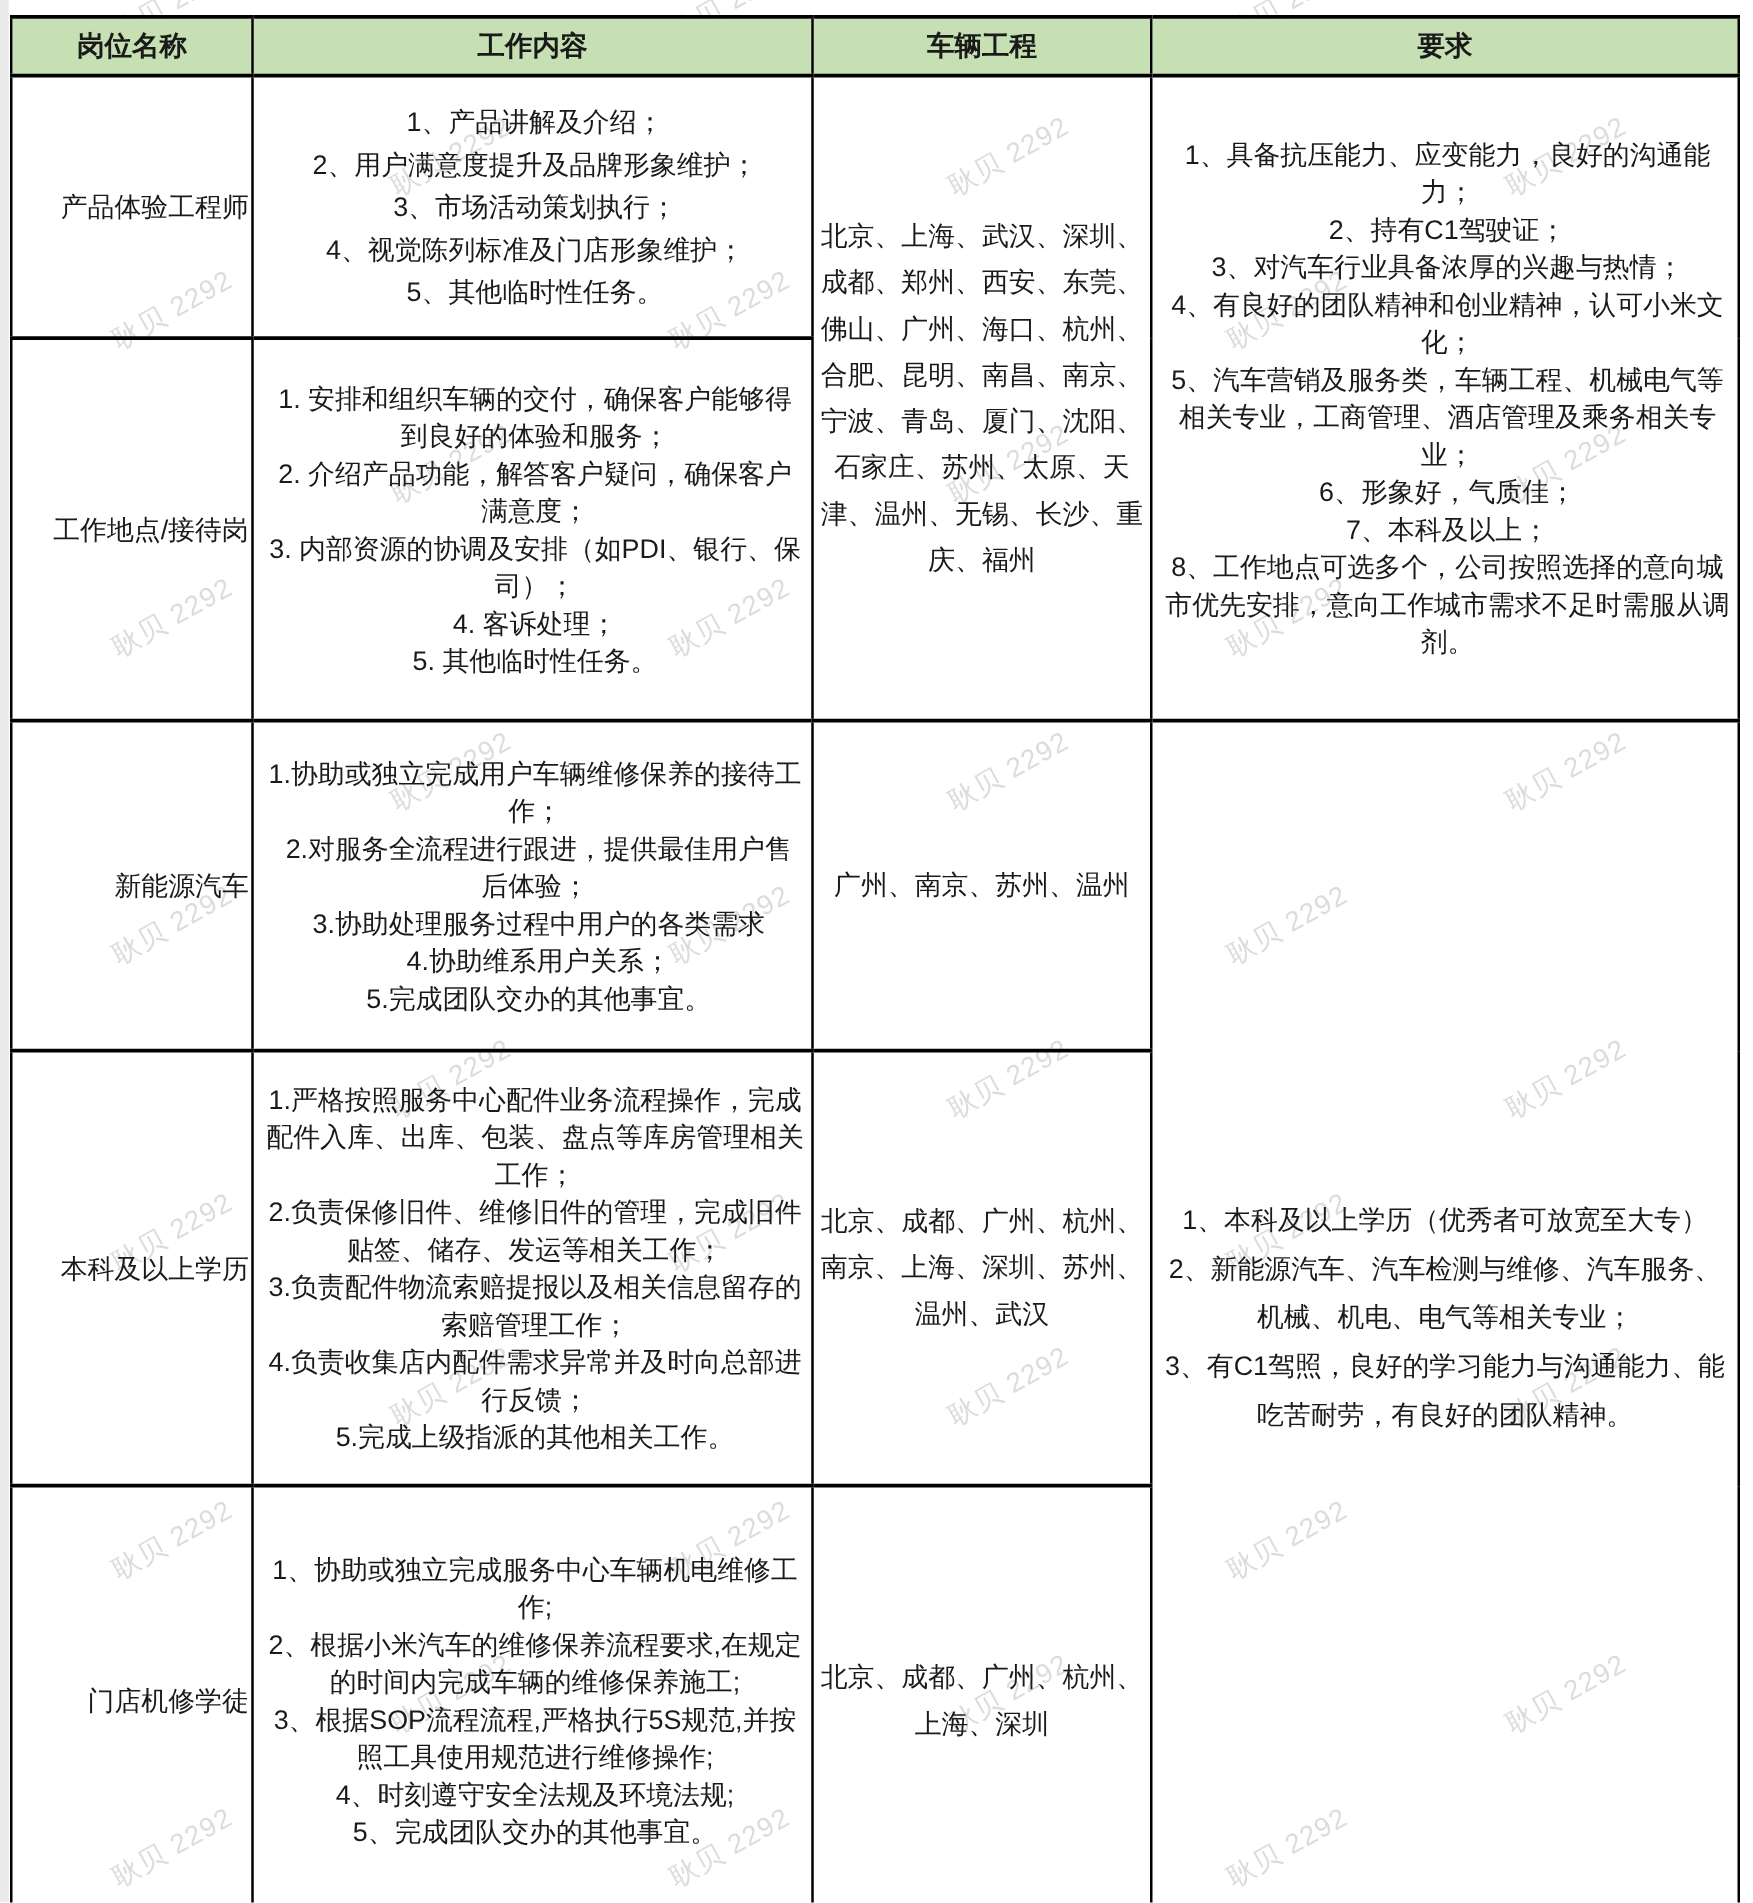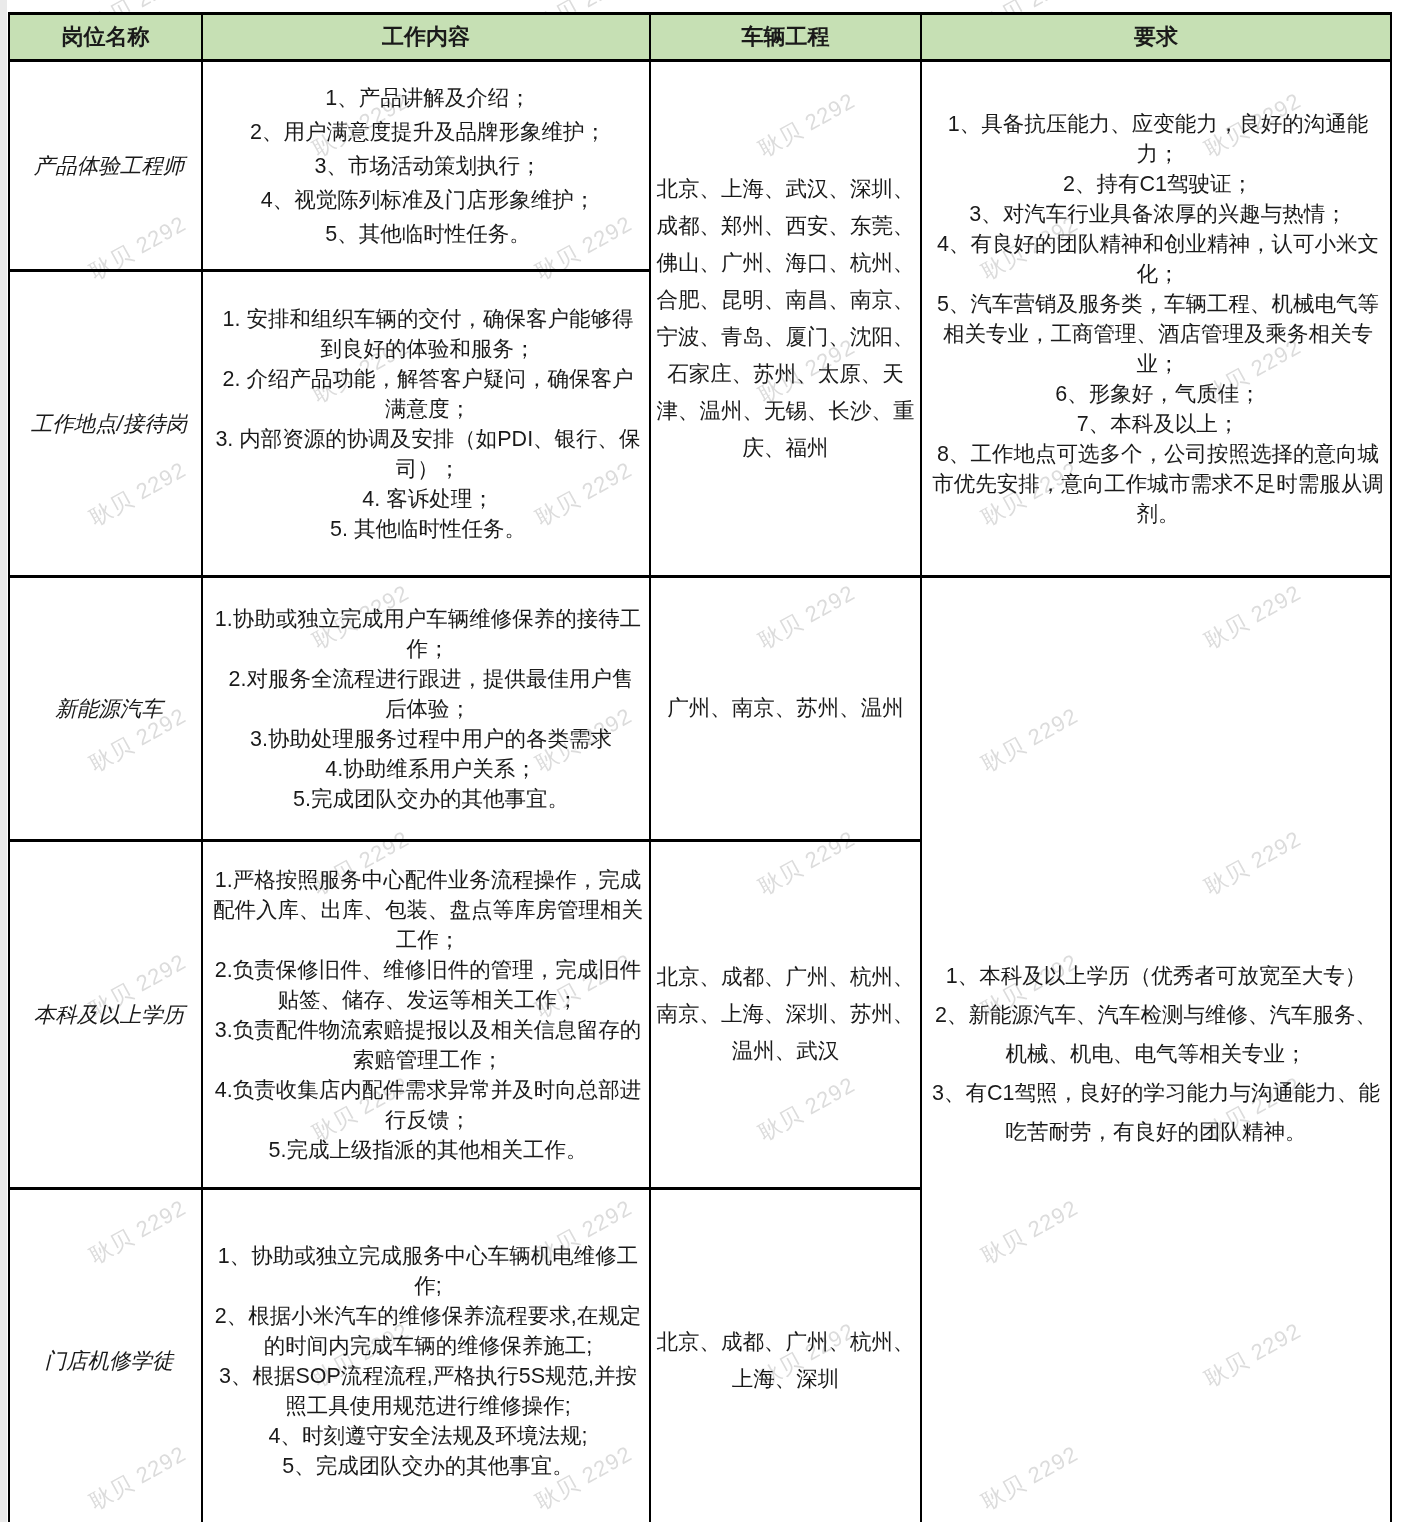--- a/index.html
+++ b/index.html
@@ -20,21 +20,21 @@
           background:transparent; }
   col.c1 { width:193px; } col.c2 { width:448px; }
   col.c3 { width:271px; } col.c4 { width:470px; }
 
   th, td { border:2px solid #000; border-top:3px solid #000; border-bottom:3px solid #000;
            vertical-align:middle; overflow:hidden; background:transparent;
            font-size:21.5px; }
   th { background:#c6e0b4; font-weight:700; text-align:center; height:44px;
        font-size:22px; padding:0; }
 
-  td.name  { text-align:center; padding:0 2px 0 9px; line-height:30px;font-style:italic; }
+  td.name  { text-align:right; padding:0 2px 0 9px; line-height:30px; }
   td.duty  { text-align:center; padding:2px 6px 2px 10px; line-height:30px;
              white-space:pre-wrap; }
   td.duty.r1 { line-height:34px; }
   td.loc   { text-align:center; padding:0 4px; line-height:37px; }
   td.req-a { text-align:center; padding:2px 4px 2px 8px; line-height:30px;
              white-space:pre-wrap; }
   td.req-b { text-align:center; padding:2px 6px; line-height:39px;
              white-space:pre-wrap; }
 
   .h-r1 td { height:203px; } .h-r2 td { height:299px;margin-top:16px; } .h-r3 td { height:257px; }

